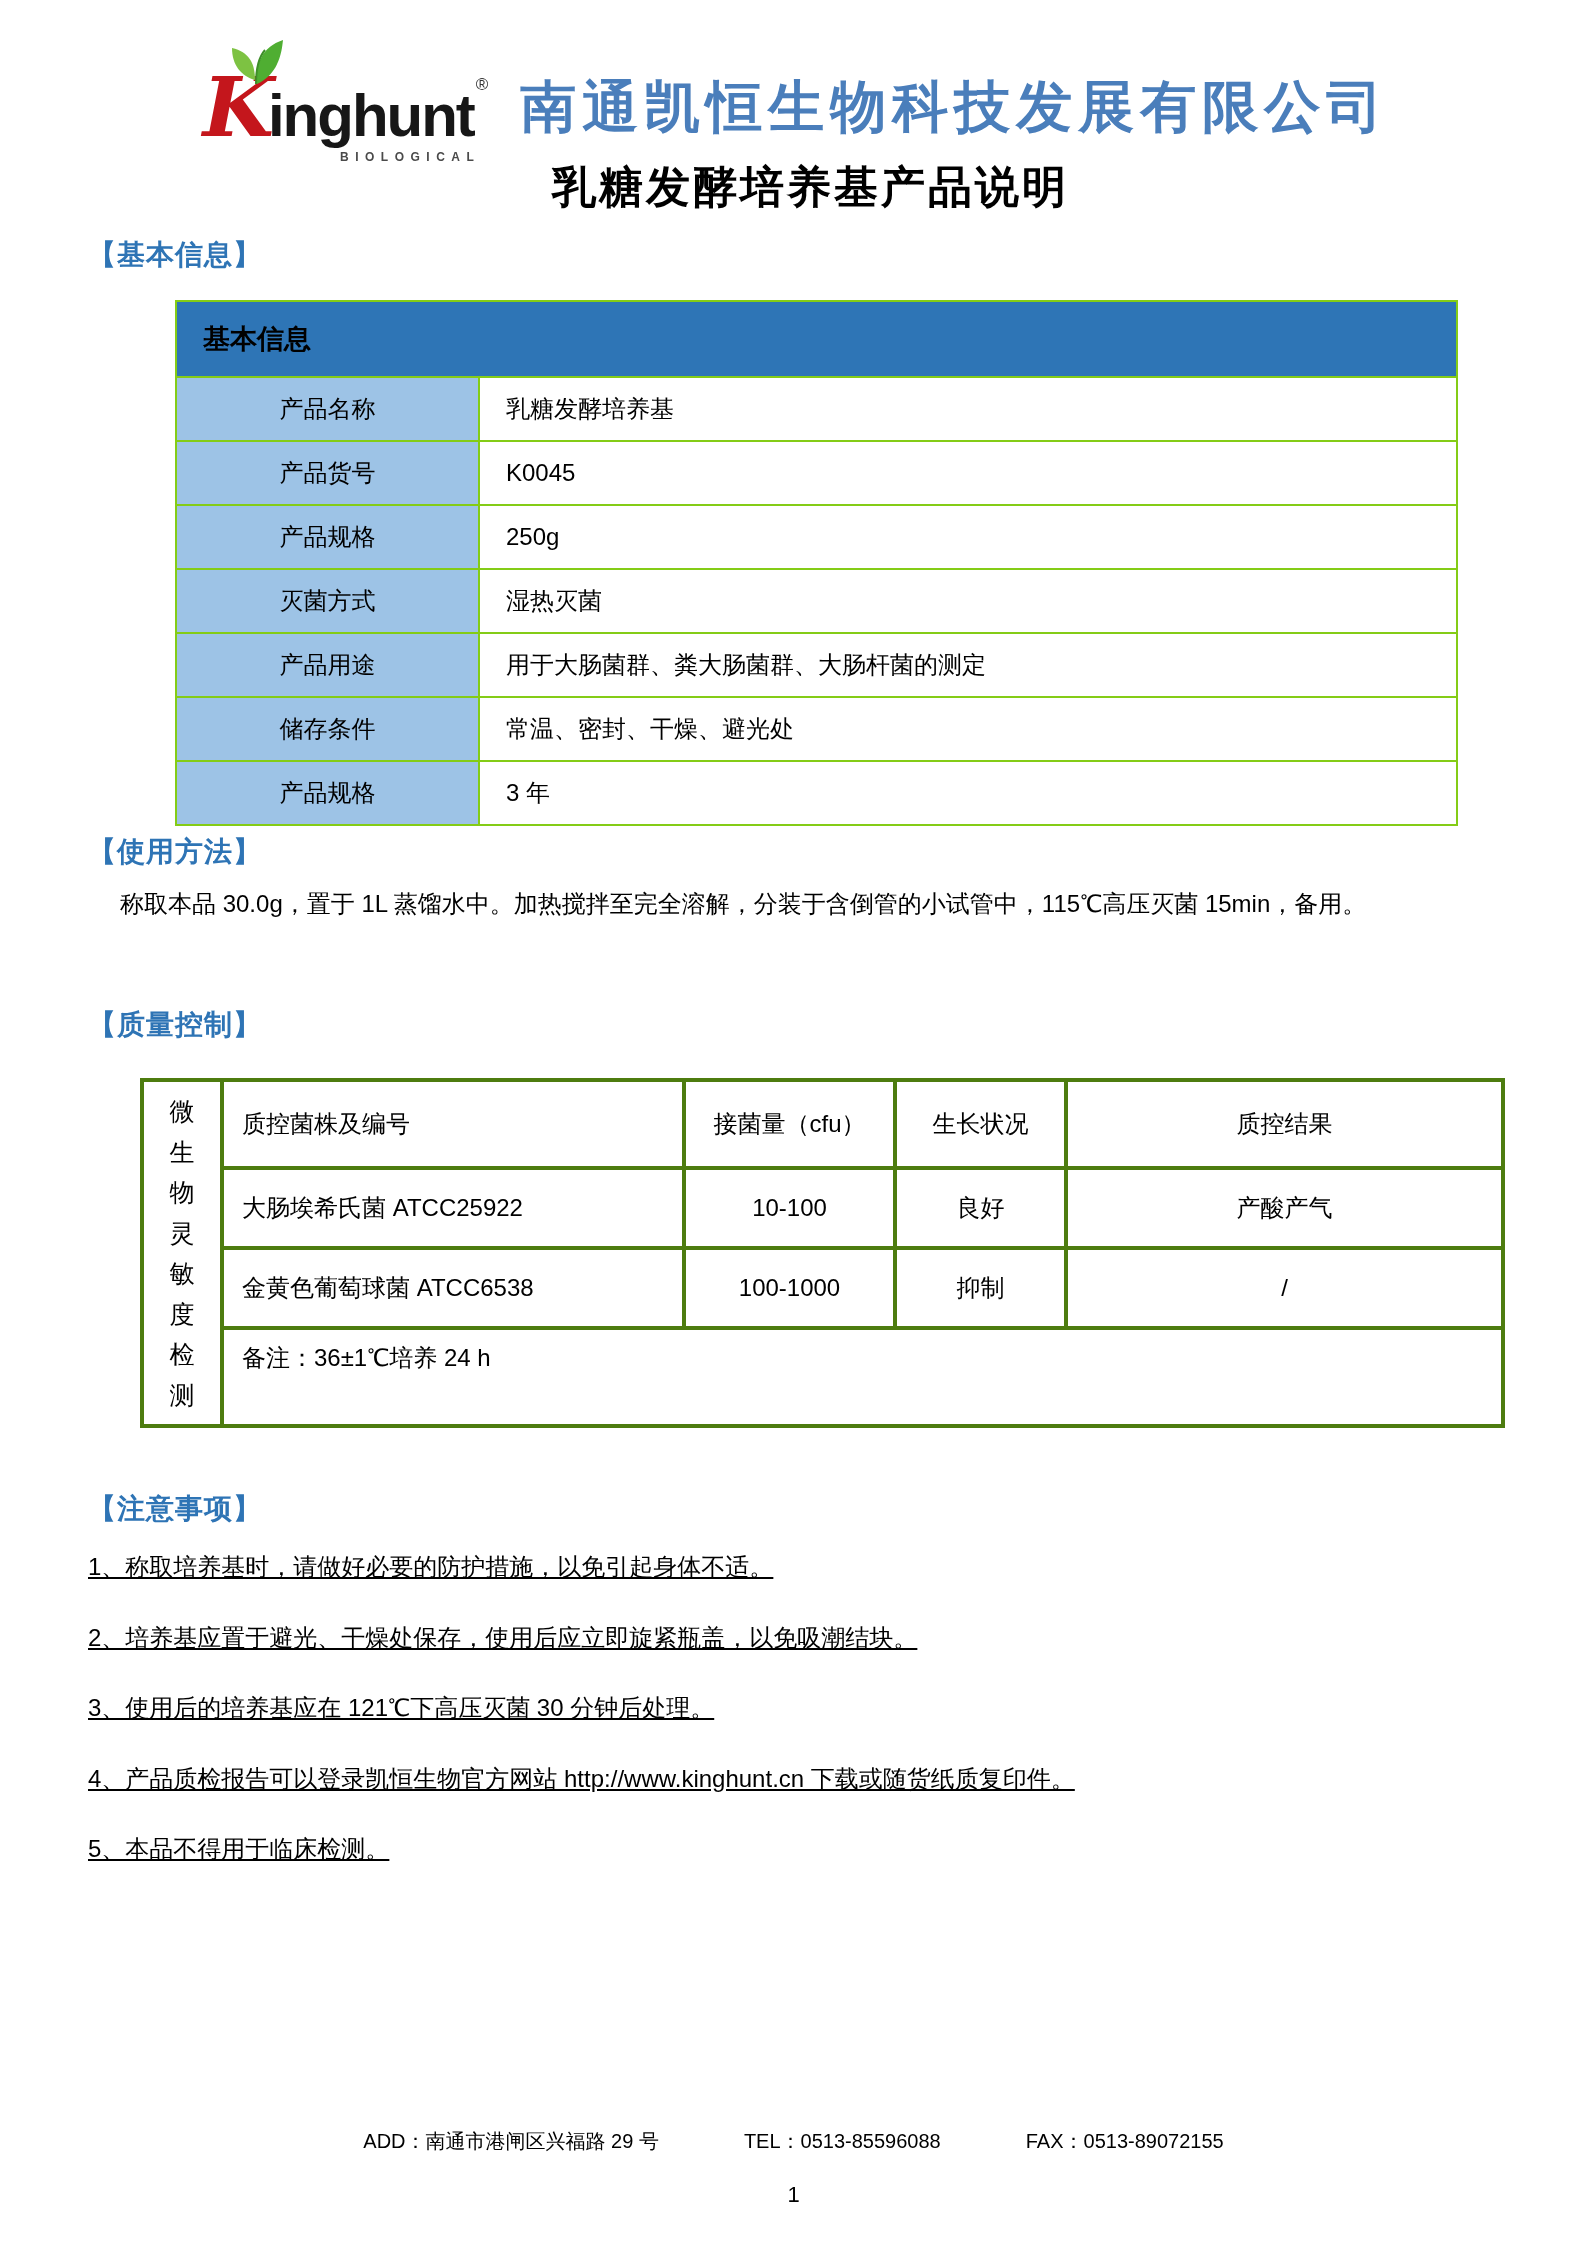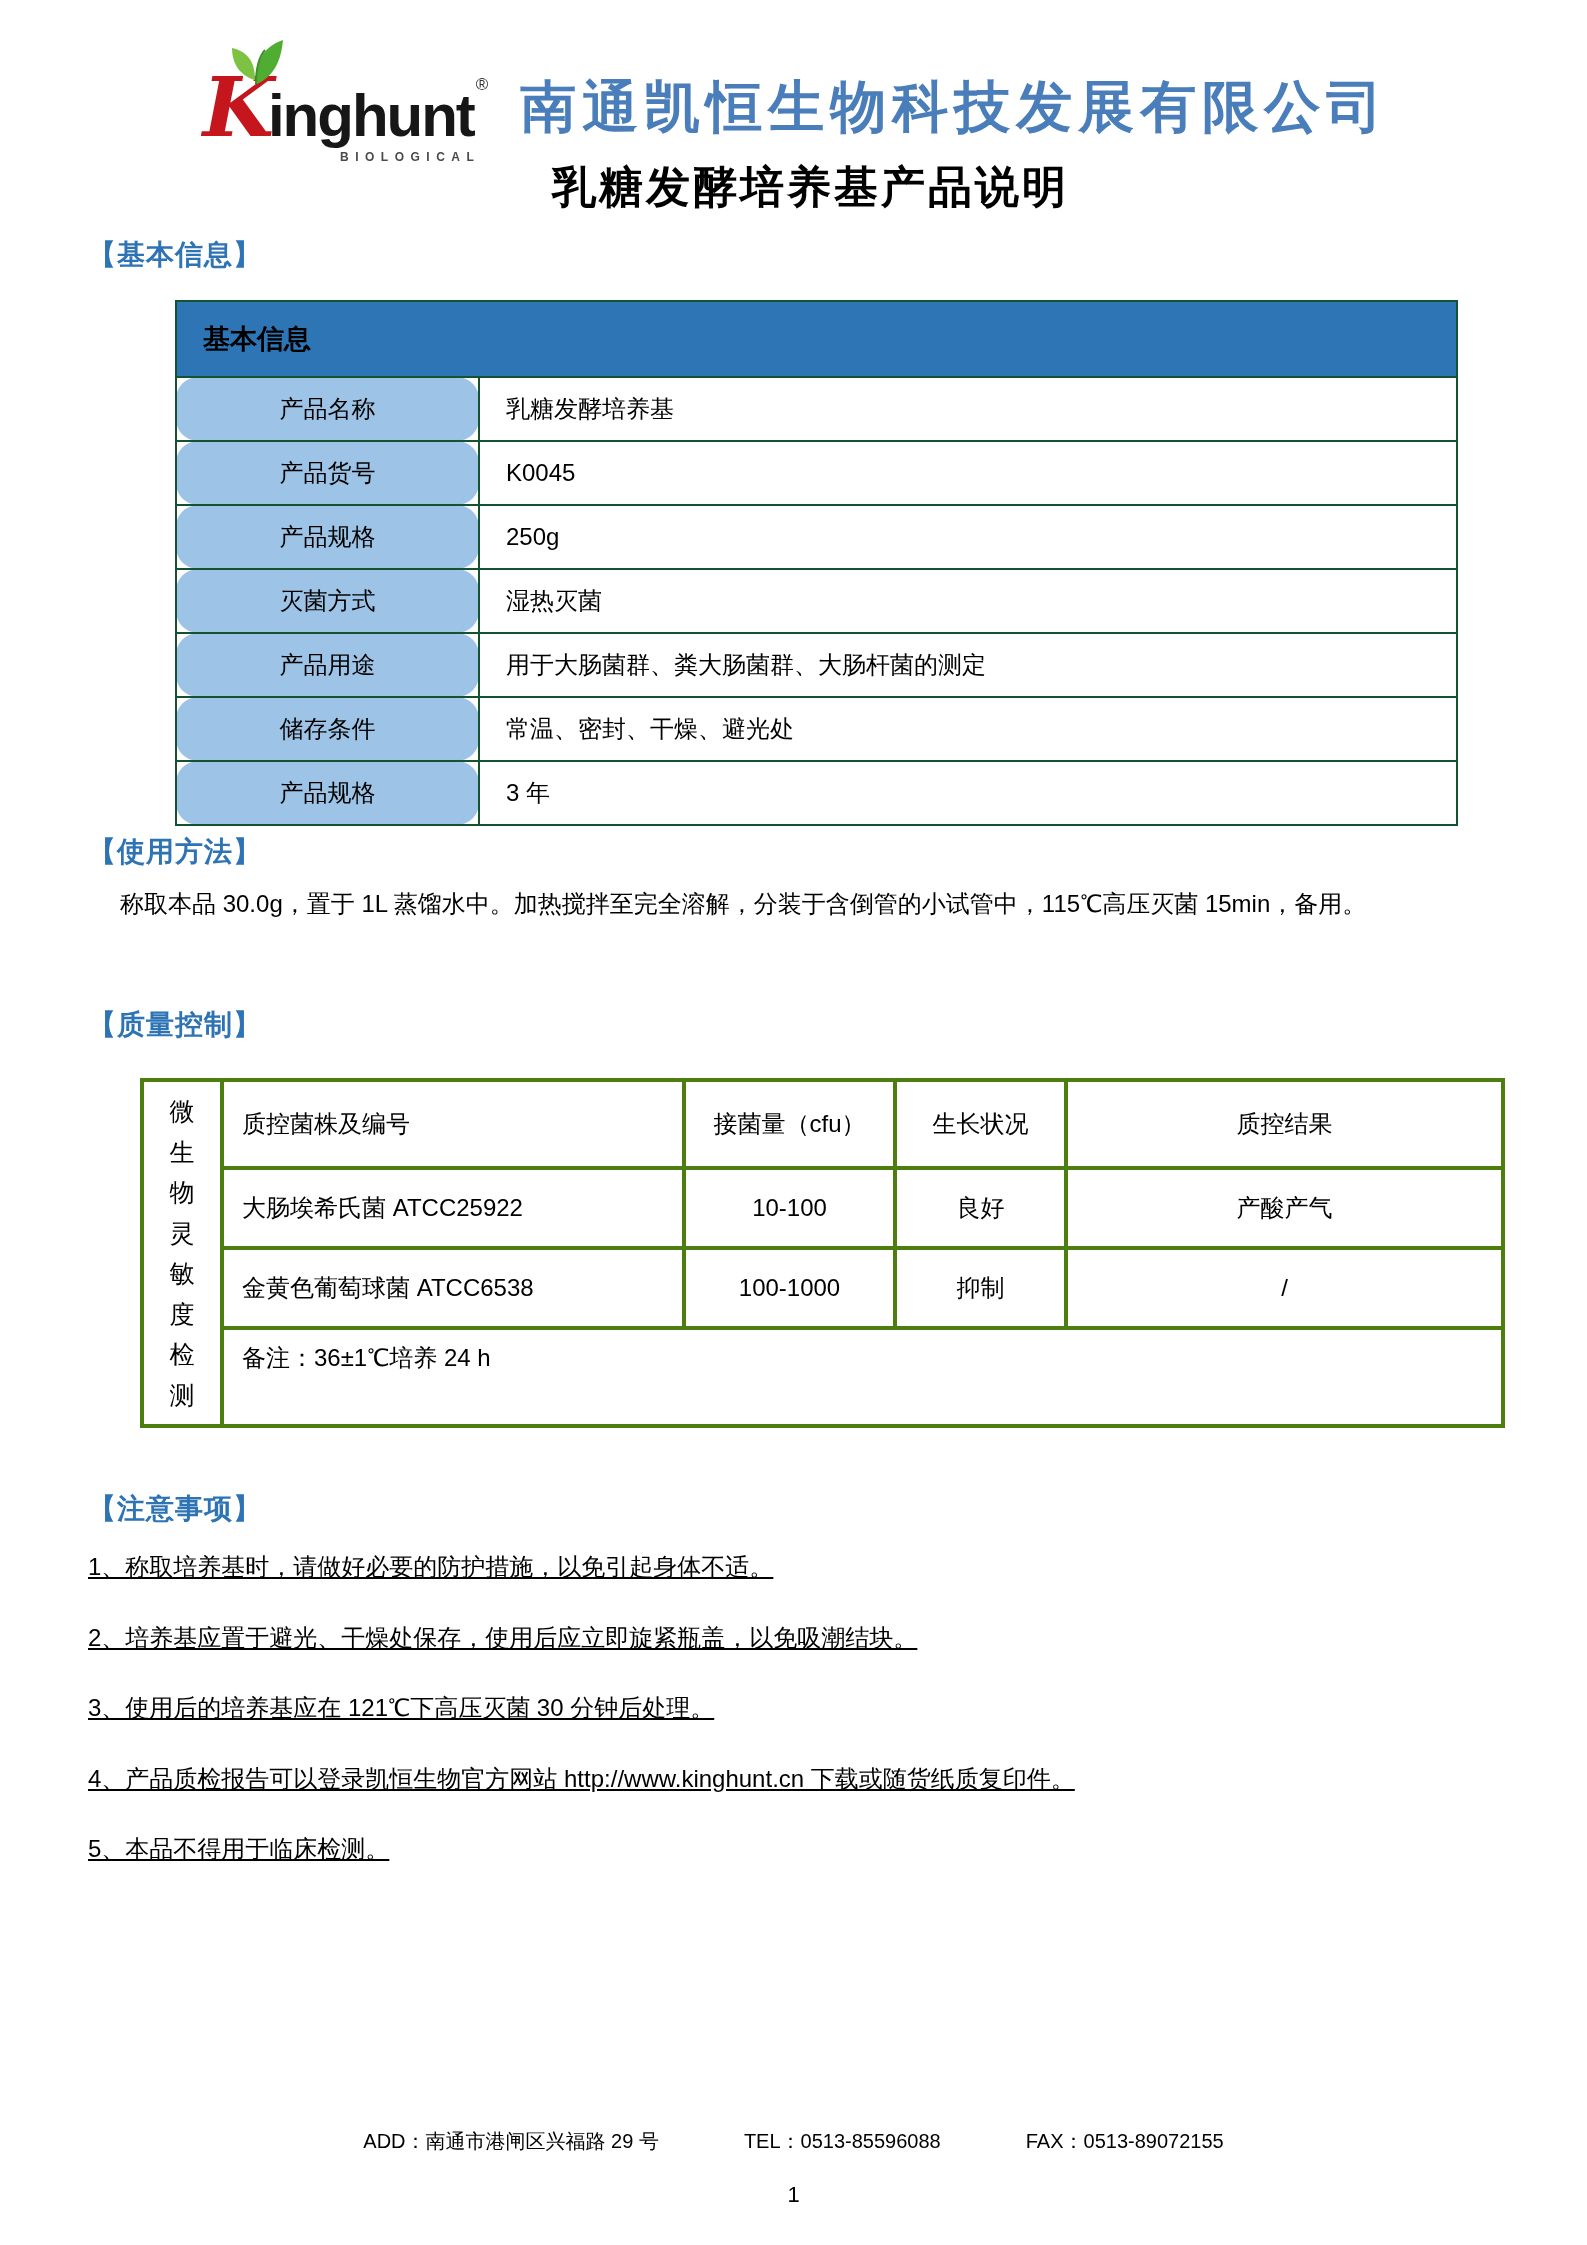--- a/index.html
+++ b/index.html
@@ -91,39 +91,38 @@
 
   
   table { border-collapse: collapse; }
   .basic-table {
     position: absolute;
     left: 175px; top: 300px;
     width: 1283px;
     table-layout: fixed;
   }
   .basic-table th, .basic-table td {
-    border: 2px solid #14532d;
+    border: 2px solid #84cc16;
     font-weight: normal;
   }
   .basic-table .hdr-cell {
     background: #2e75b6;
     height: 76px;
     font-size: 27px;
     font-weight: bold;
     text-align: left;
     padding-left: 26px;
     color: #000;
   }
   .basic-table .lbl {
     background: #9dc3e6;
     width: 303px;
     height: 64px;
     text-align: center;
     font-size: 24px;
-    border-radius: 22px;
   }
   .basic-table .val {
     background: #fff;
     font-size: 24px;
     text-align: left;
     padding-left: 26px;
   }
 
   
   .usage-para {

